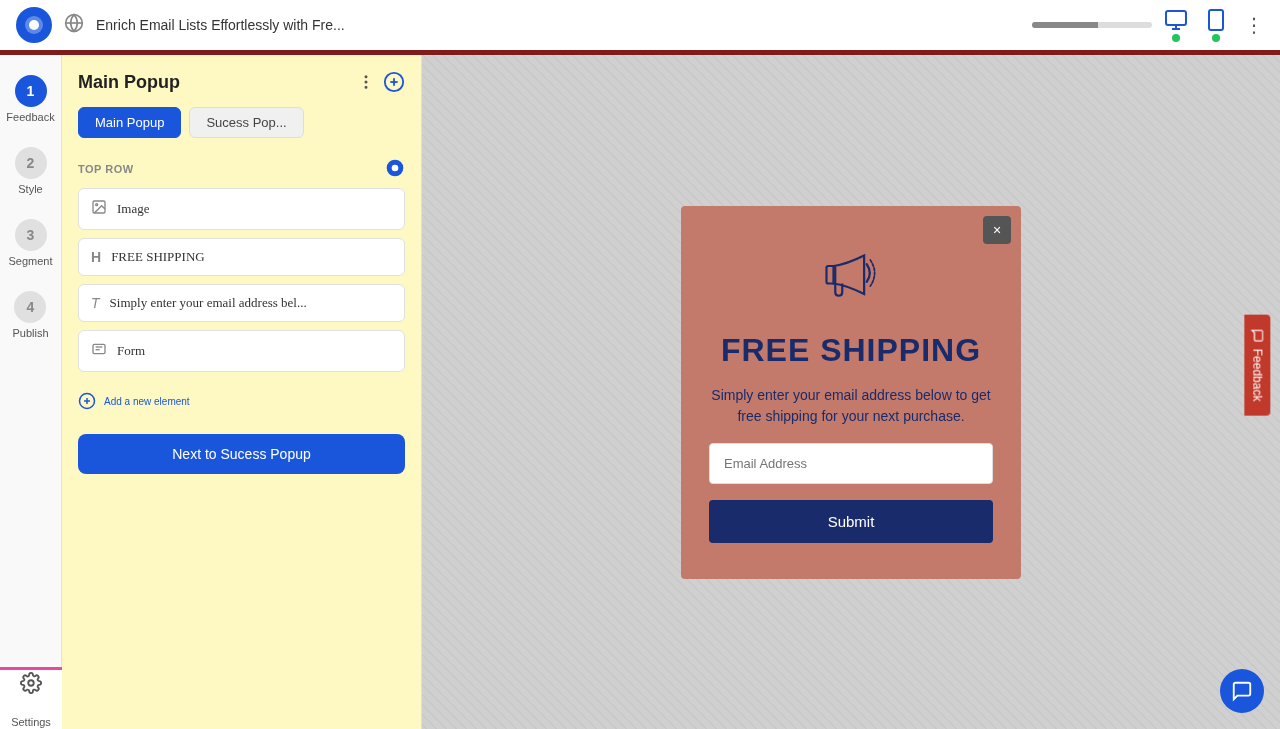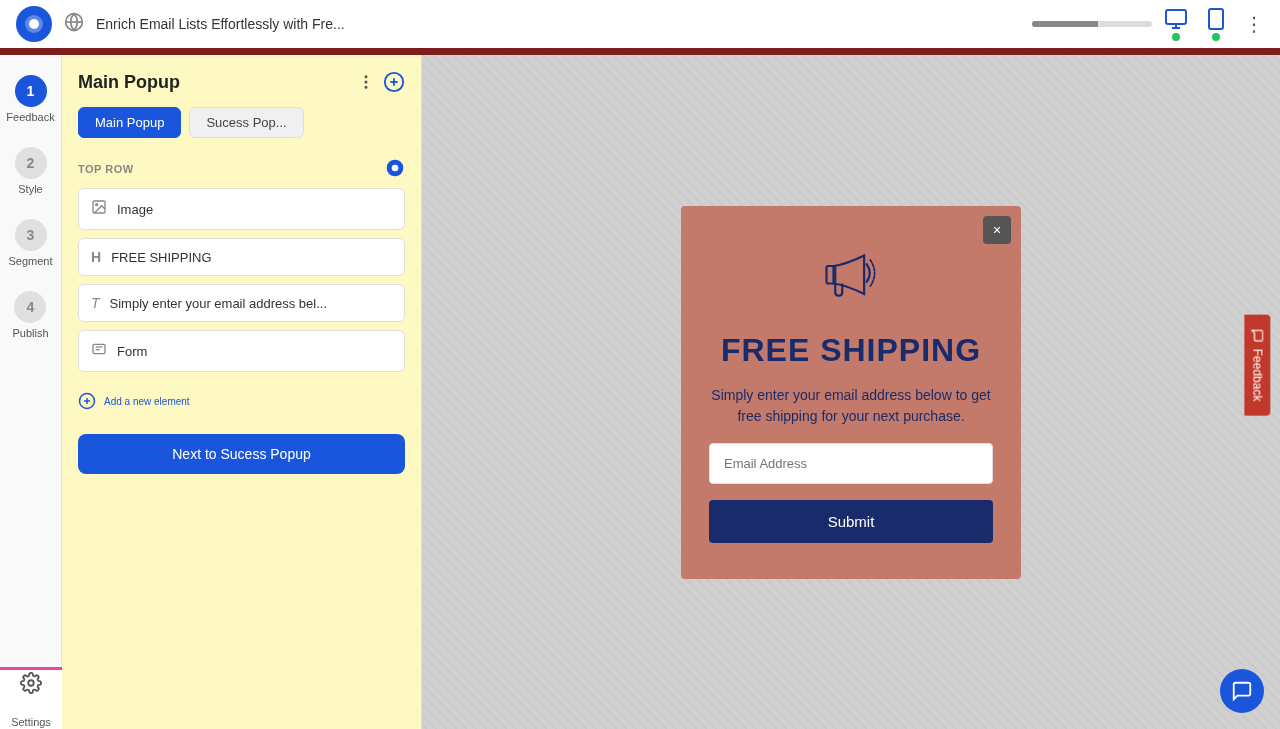--- a/index.html
+++ b/index.html
@@ -2,21 +2,21 @@
 <html><head>
   <meta charset="utf-8">
   <style>
     * { box-sizing: border-box; margin: 0; padding: 0; }
     body { font-family: -apple-system, BlinkMacSystemFont, 'Segoe UI', sans-serif; background: #e8e8e8; width: 1280px; height: 729px; overflow: hidden; display: flex; flex-direction: column; }
 
     
     .topbar {
       height: 55px;
       background: #fff;
-      border-bottom: 7px solid #7f1d1d;
+      border-bottom: 5px solid #7f1d1d;
       display: flex;
       align-items: center;
       padding: 9px 16px;
       gap: 12px;
       flex-shrink: 0;
     }
     .topbar-logo {
       width: 36px; height: 36px;
       background: #1a56db;
       border-radius: 50%;
@@ -128,21 +128,21 @@
     .element-item {
       display: flex; align-items: center; gap: 10px;
       padding: 10px 12px;
       border: 1px solid #e0e0e0;
       border-radius: 6px;
       margin-bottom: 8px;
       cursor: pointer;
       background: #fff;
     }
     .element-icon { color: #888; font-size: 16px; }
-    .element-text { font-size: 13px; color: #333; }
+    .element-text { font-size: 13px; color: #333; font-family: Liberation Serif, serif; }
 
     .add-element {
       display: flex; align-items: center; gap: 8px;
       padding: 8px 0;
       cursor: pointer;
       color: #1a56db;
       font-size: 10px;
       margin-top: 4px;
     }
 

